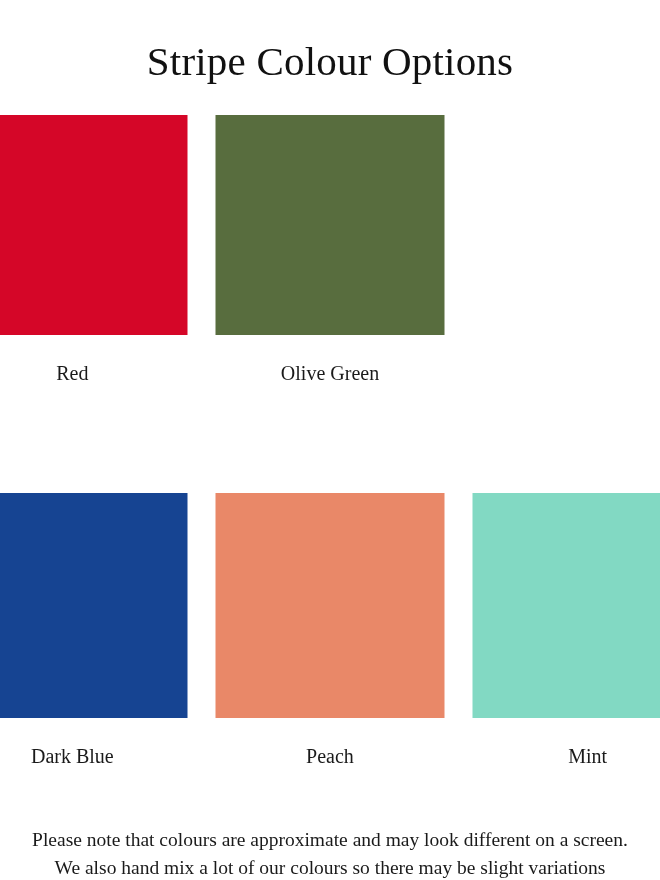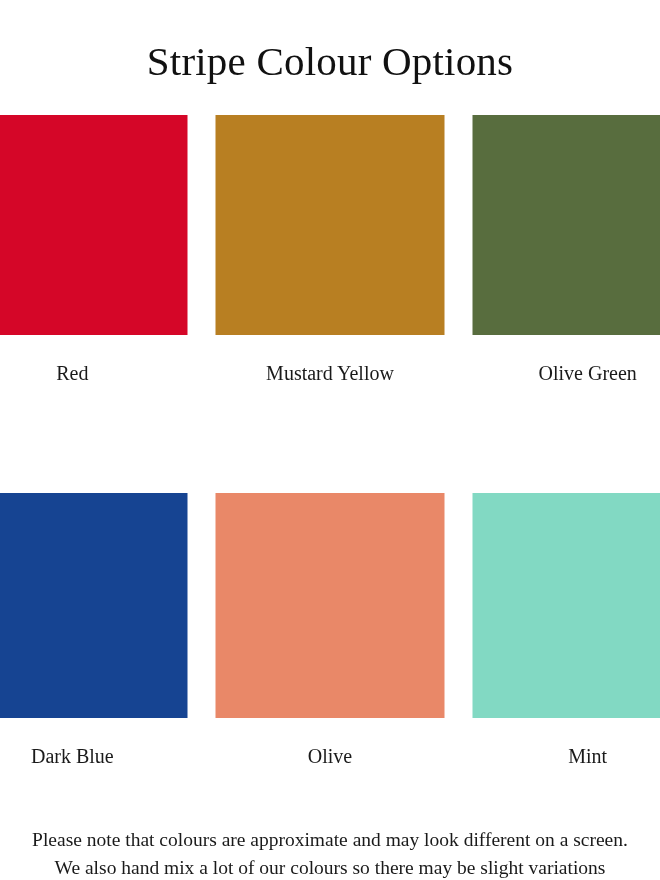--- a/index.html
+++ b/index.html
@@ -98,44 +98,40 @@
 
   <h1 class="page-title">Stripe Colour Options</h1>
 
   <div class="swatch-grid row-1">
 
     <div class="swatch-cell">
       <span class="swatch-chip" style="background:#D50628"></span>
       <span class="swatch-label">Red</span>
     </div>
 
-    <div class="swatch-cell">
-      <span class="swatch-chip" style="background:#B87F22"></span>
-      <span class="swatch-label">Mustard Yellow</span>
-    </div>
 
     <div class="swatch-cell">
       <span class="swatch-chip" style="background:#586D3E"></span>
       <span class="swatch-label">Olive Green</span>
     </div>
 
   </div>
 
   <div class="row-gap-spacer"></div>
 
   <div class="swatch-grid row-2">
 
     <div class="swatch-cell">
       <span class="swatch-chip" style="background:#164492"></span>
       <span class="swatch-label">Dark Blue</span>
     </div>
 
     <div class="swatch-cell">
       <span class="swatch-chip" style="background:#E98868"></span>
-      <span class="swatch-label">Olive</span>
+      <span class="swatch-label">Peach</span>
     </div>
 
     <div class="swatch-cell">
       <span class="swatch-chip" style="background:#82D9C3"></span>
       <span class="swatch-label">Mint</span>
     </div>
 
   </div>
 
   <p class="disclaimer">

